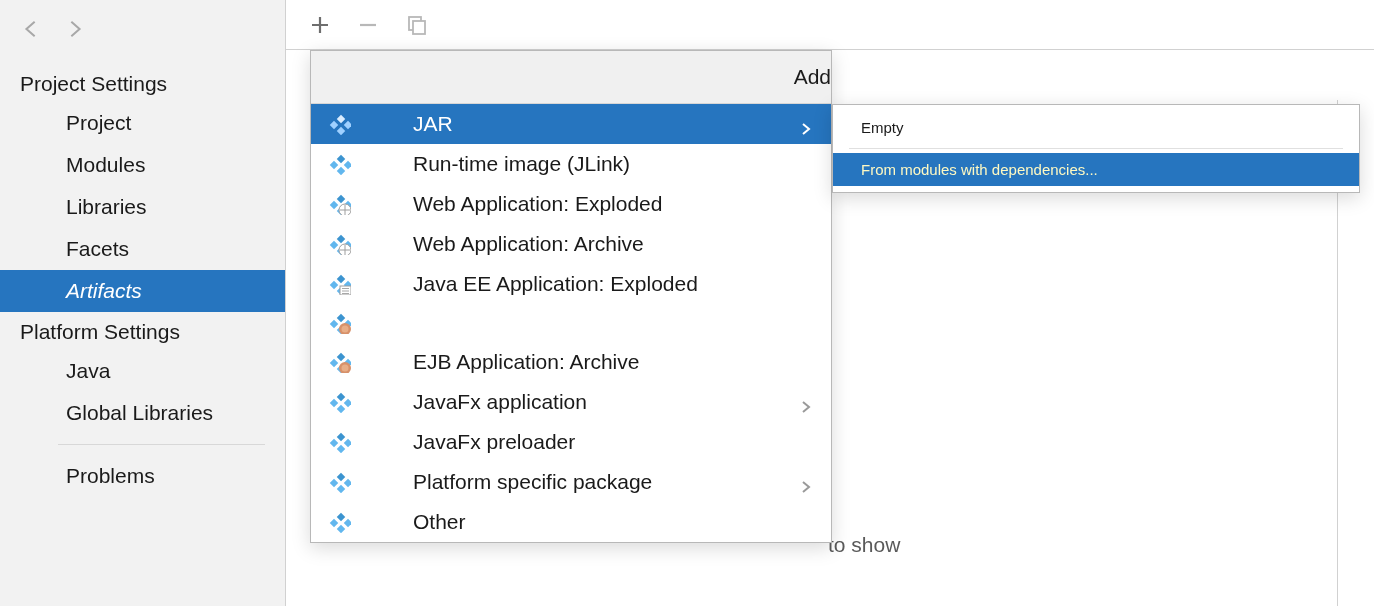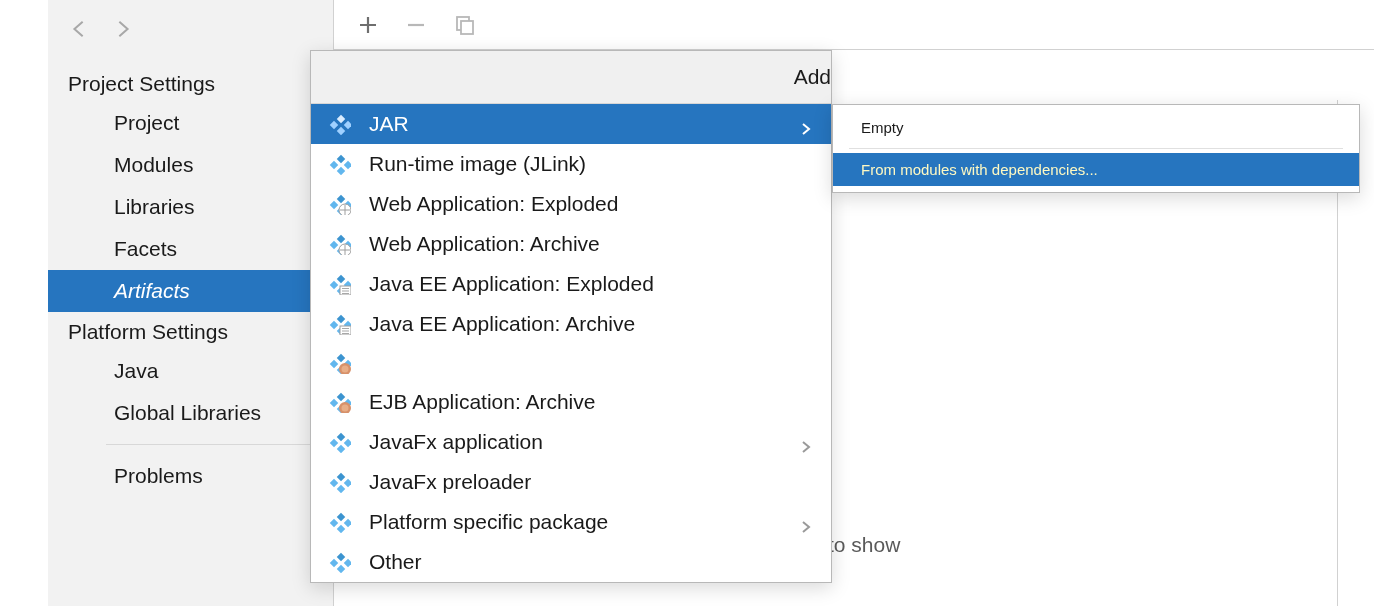--- a/index.html
+++ b/index.html
@@ -19,21 +19,20 @@
       display: flex;
       width: 100%;
       height: 100%;
     }
     .sidebar {
       width: 286px;
       height: 100%;
       background: #F2F2F2;
       border-right: 1px solid #D1D1D1;
       padding-top: 8px;
-      margin-left: 48px;
     }
     .nav-arrows {
       display: flex;
       gap: 22px;
       padding: 10px 20px 20px 20px;
     }
     .arrow-btn svg {
       width: 22px;
       height: 22px;
     }
@@ -116,20 +115,21 @@
       border-bottom: 1px solid #D6D6D6;
     }
     .menu-item {
       display: flex;
       align-items: center;
       padding: 8px 18px;
       font-size: 21px;
       color: #1a1a1a;
       cursor: pointer;
       position: relative;
+      gap: 44px;
     }
     .menu-item.highlighted {
       background: #2675BF;
       color: #fff;
     }
     .menu-item-icon {
       width: 22px;
       height: 22px;
       margin-right: 18px;
       flex-shrink: 0;
@@ -288,31 +288,20 @@
             <path d="M13 15.5 H20 M13 18 H20 M13 20.5 H20" stroke="#9E9E9E" stroke-width="0.9"></path>
           </svg></span>
         <span class="menu-item-label">Java EE Application: Exploded</span>
       </div>
       <div class="menu-item">
         <span class="menu-item-icon"><svg viewBox="0 0 22 22">
             <rect x="9" y="3" width="6" height="6" fill="#3C94D0" transform="rotate(45 12 6)"></rect>
             <rect x="2" y="9" width="6" height="6" fill="#62B7EE" transform="rotate(45 5 12)"></rect>
             <rect x="16" y="9" width="6" height="6" fill="#62B7EE" transform="rotate(45 19 12)"></rect>
             <rect x="9" y="15" width="6" height="6" fill="#62B7EE" transform="rotate(45 12 18)"></rect>
-            <rect x="11" y="13" width="11" height="9" fill="#fff" stroke="#9E9E9E" stroke-width="1"></rect>
-            <path d="M13 15.5 H20 M13 18 H20 M13 20.5 H20" stroke="#9E9E9E" stroke-width="0.9"></path>
-          </svg></span>
-        <span class="menu-item-label">Java EE Application: Archive</span>
-      </div>
-      <div class="menu-item">
-        <span class="menu-item-icon"><svg viewBox="0 0 22 22">
-            <rect x="9" y="3" width="6" height="6" fill="#3C94D0" transform="rotate(45 12 6)"></rect>
-            <rect x="2" y="9" width="6" height="6" fill="#62B7EE" transform="rotate(45 5 12)"></rect>
-            <rect x="16" y="9" width="6" height="6" fill="#62B7EE" transform="rotate(45 19 12)"></rect>
-            <rect x="9" y="15" width="6" height="6" fill="#62B7EE" transform="rotate(45 12 18)"></rect>
             <circle cx="16" cy="17" r="6" fill="#D7916A"></circle>
             <circle cx="16" cy="17" r="3.5" fill="#E8AE87"></circle>
           </svg></span>
       </div>
       <div class="menu-item">
         <span class="menu-item-icon"><svg viewBox="0 0 22 22">
             <rect x="9" y="3" width="6" height="6" fill="#3C94D0" transform="rotate(45 12 6)"></rect>
             <rect x="2" y="9" width="6" height="6" fill="#62B7EE" transform="rotate(45 5 12)"></rect>
             <rect x="16" y="9" width="6" height="6" fill="#62B7EE" transform="rotate(45 19 12)"></rect>
             <rect x="9" y="15" width="6" height="6" fill="#62B7EE" transform="rotate(45 12 18)"></rect>

